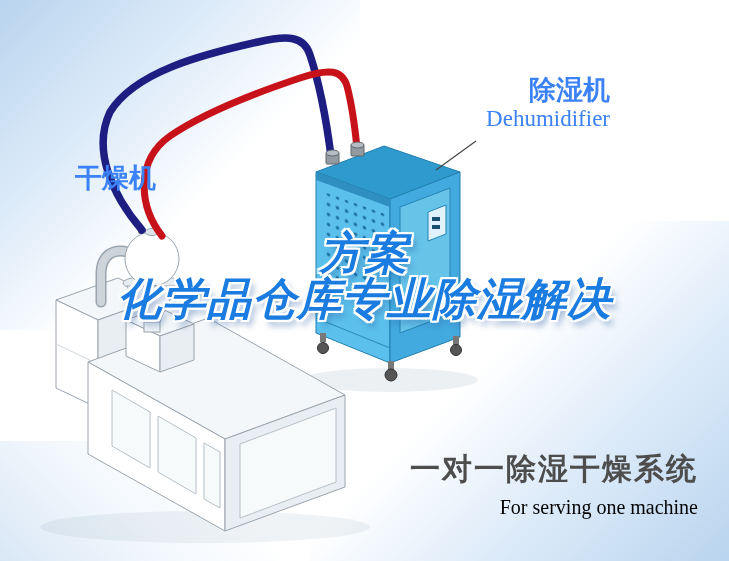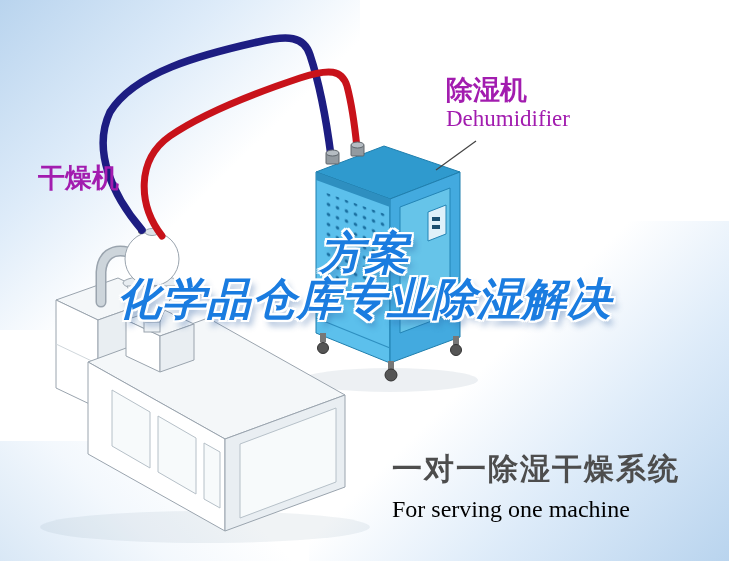--- a/index.html
+++ b/index.html
@@ -19,37 +19,37 @@
   .bg{position:absolute;z-index:0;}
   .corner-tl{left:0;top:0;width:360px;height:330px;
     background:linear-gradient(135deg,var(--background-accent,#b9d4ee) 0%,#ddebf9 32%,rgba(255,255,255,0) 58%);}
   .corner-br{right:0;bottom:0;width:420px;height:340px;
     background:linear-gradient(315deg,var(--background-accent,#b9d4ee) 0%,#ddebf9 32%,rgba(255,255,255,0) 58%);}
   .corner-bl{left:0;bottom:0;width:300px;height:120px;
     background:linear-gradient(45deg,rgba(185,212,238,.55) 0%,rgba(221,235,249,.35) 40%,rgba(255,255,255,0) 70%);}
 
   svg.scene{position:absolute;left:0;top:0;z-index:1;}
 
-  .machine-label{position:absolute;text-align:left;color:#a21caf;z-index:4;}
+  .machine-label{position:absolute;text-align:right;color:#3b82f6;z-index:4;}
   .machine-label .cn{font-family:"Liberation Sans",sans-serif;font-weight:bold;font-size:27px;line-height:1.1;}
   .machine-label .en{font-family:"Liberation Serif",serif;font-size:23px;line-height:1.15;margin-top:0;}
-  .hopper-label{left:38px;top:164px;width:126px;}
+  .hopper-label{left:30px;top:164px;width:126px;}
   .dehu-label{left:446px;top:76px;width:164px;}
 
   .headline{position:absolute;top:230px;left:0;width:729px;text-align:center;z-index:5;
     font-family:"Liberation Sans",sans-serif;font-weight:bold;font-style:italic;
     color:var(--headline-blue,#1a7ce0);font-size:44px;line-height:1.05;letter-spacing:1px;
     text-shadow:-2px -2px 0 #fff,2px -2px 0 #fff,-2px 2px 0 #fff,2px 2px 0 #fff,
                 0 -2px 0 #fff,0 2px 0 #fff,-2px 0 0 #fff,2px 0 0 #fff,
                 4px 6px 6px rgba(40,90,160,.45);}
 
-  .caption{position:absolute;left:392px;top:449px;width:306px;text-align:left;z-index:4;}
+  .caption{position:absolute;left:392px;top:449px;width:306px;text-align:right;z-index:4;}
   .caption .cn{font-family:"Liberation Sans",sans-serif;font-weight:bold;font-size:30px;
     color:var(--caption-gray,#4d4d4d);letter-spacing:2px;}
-  .caption .en{font-family:"Liberation Serif",serif;font-size:24px;color:#000;margin-top:6px;}
+  .caption .en{font-family:"Liberation Serif",serif;font-size:20px;color:#000;margin-top:6px;}
 
   
   .cab-top{fill:var(--cabinet-top,#2f9ace);stroke:#1f7fae;stroke-width:1;}
   .cab-front{fill:var(--cabinet-front,#5cc0ec);stroke:#1f7fae;stroke-width:1;}
   .cab-side{fill:var(--cabinet-side,#43aadf);stroke:#1f7fae;stroke-width:1;}
   .hose-blue{fill:none;stroke:var(--pipe-blue,#1d1d82);stroke-width:7.5;stroke-linecap:round;}
   .hose-red{fill:none;stroke:var(--pipe-red,#c8121a);stroke-width:7;stroke-linecap:round;}
   .mach{fill:#ffffff;stroke:#9aa4ae;stroke-width:1;}
   .mach-top{fill:#f4f7f9;stroke:#9aa4ae;stroke-width:1;}
   .mach-side{fill:#e9eef2;stroke:#9aa4ae;stroke-width:1;}

